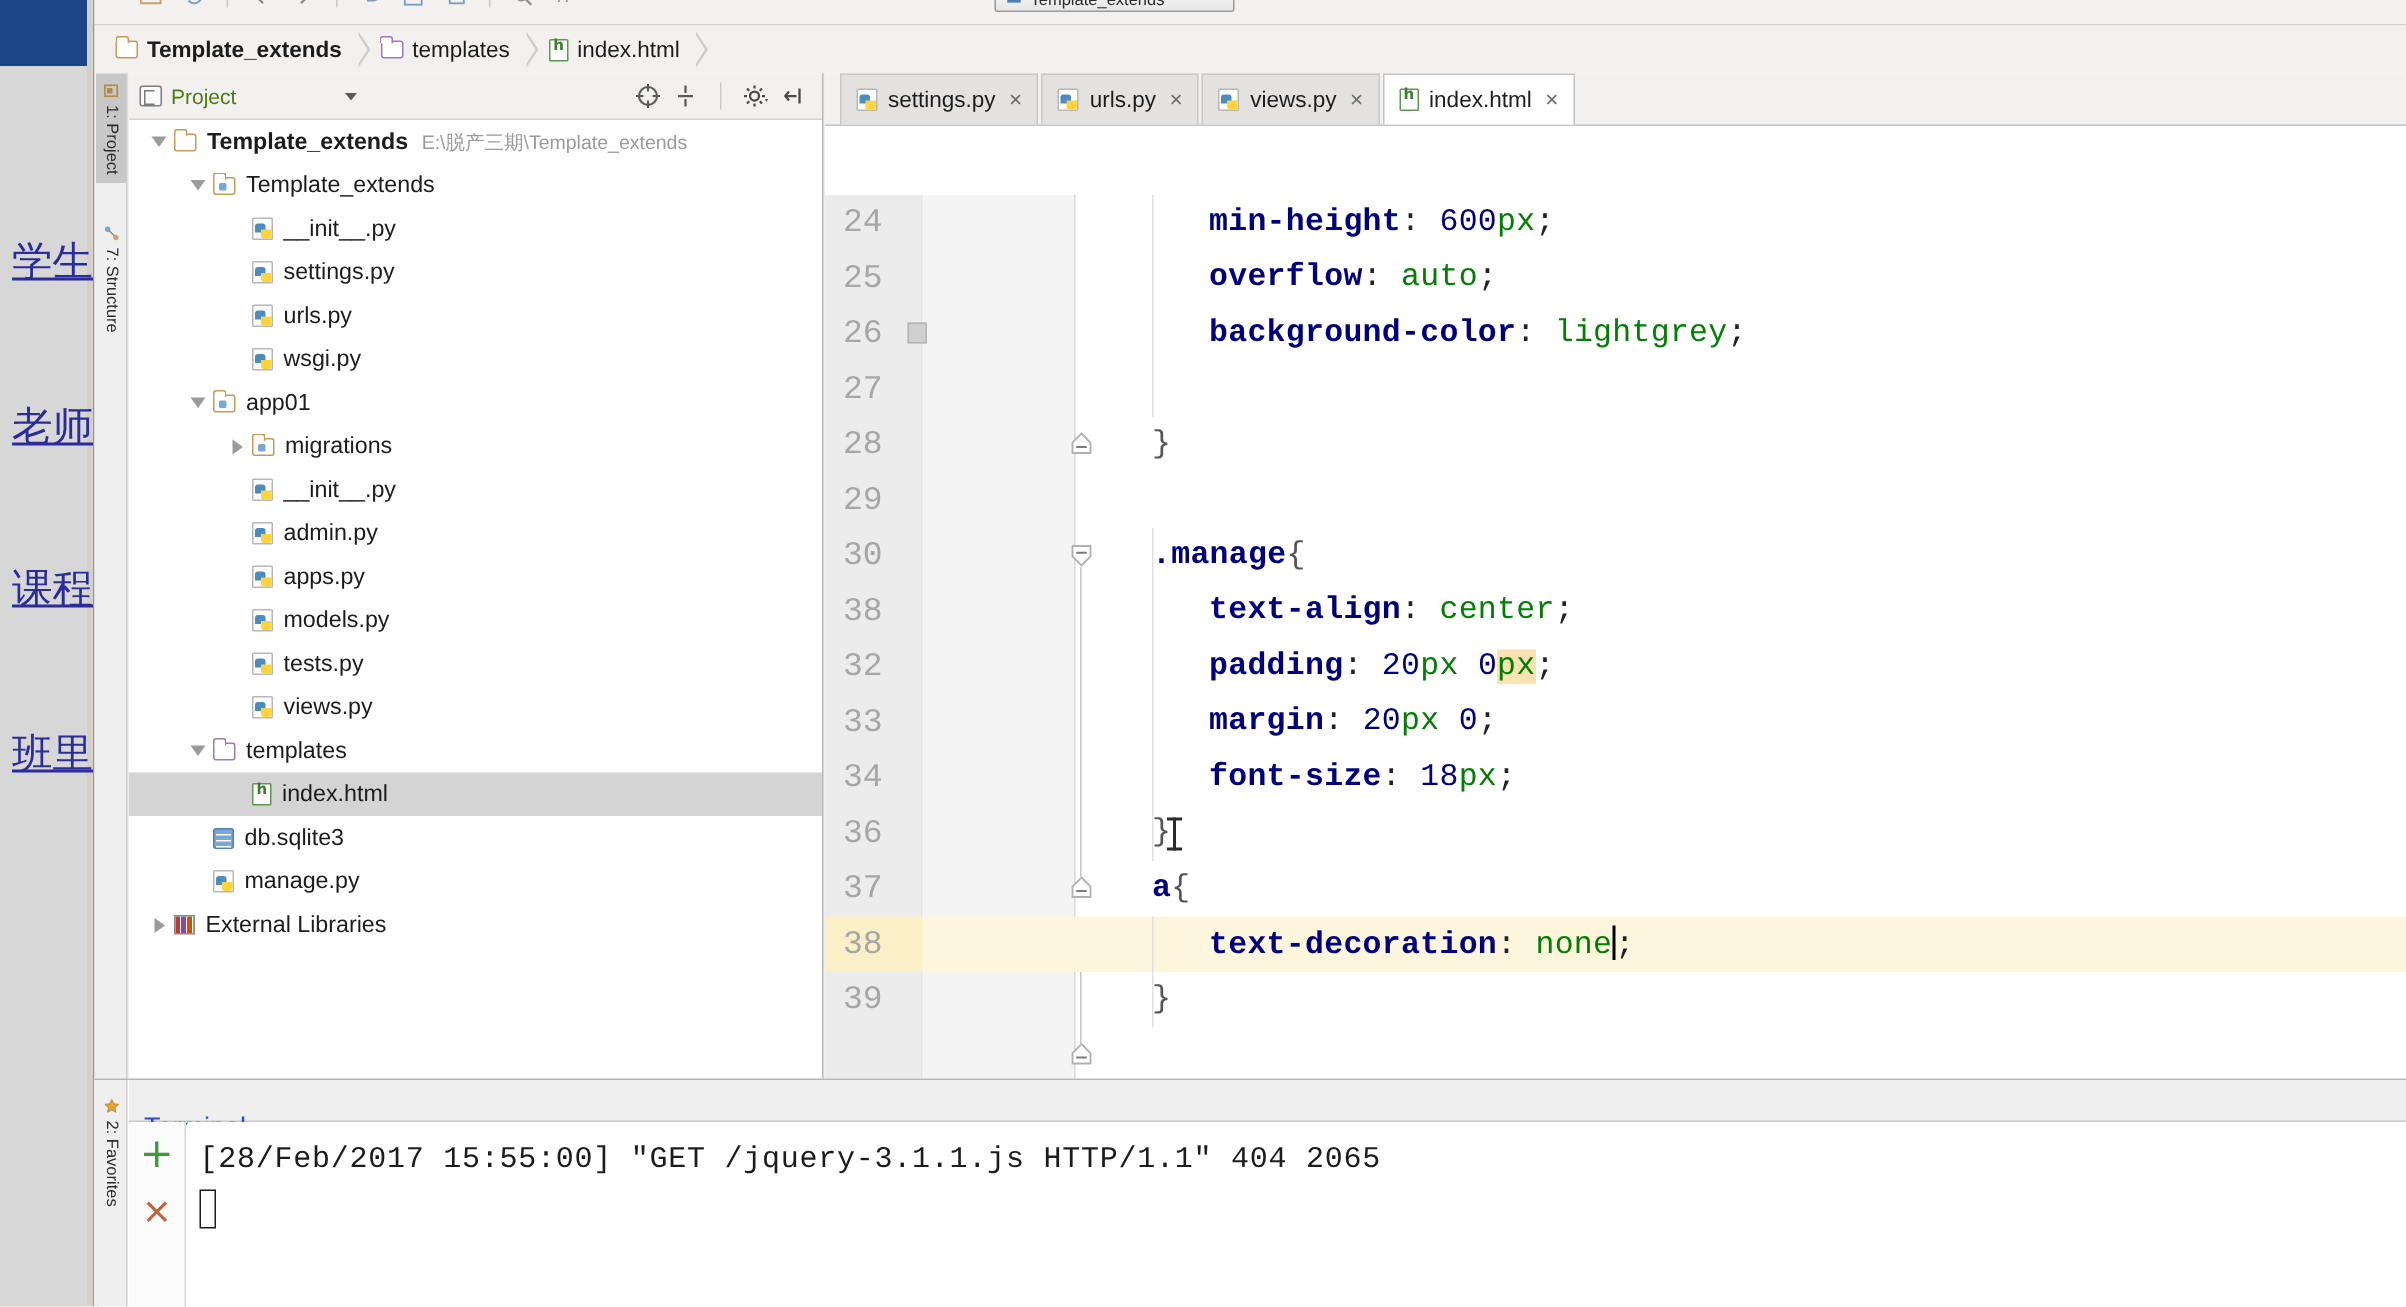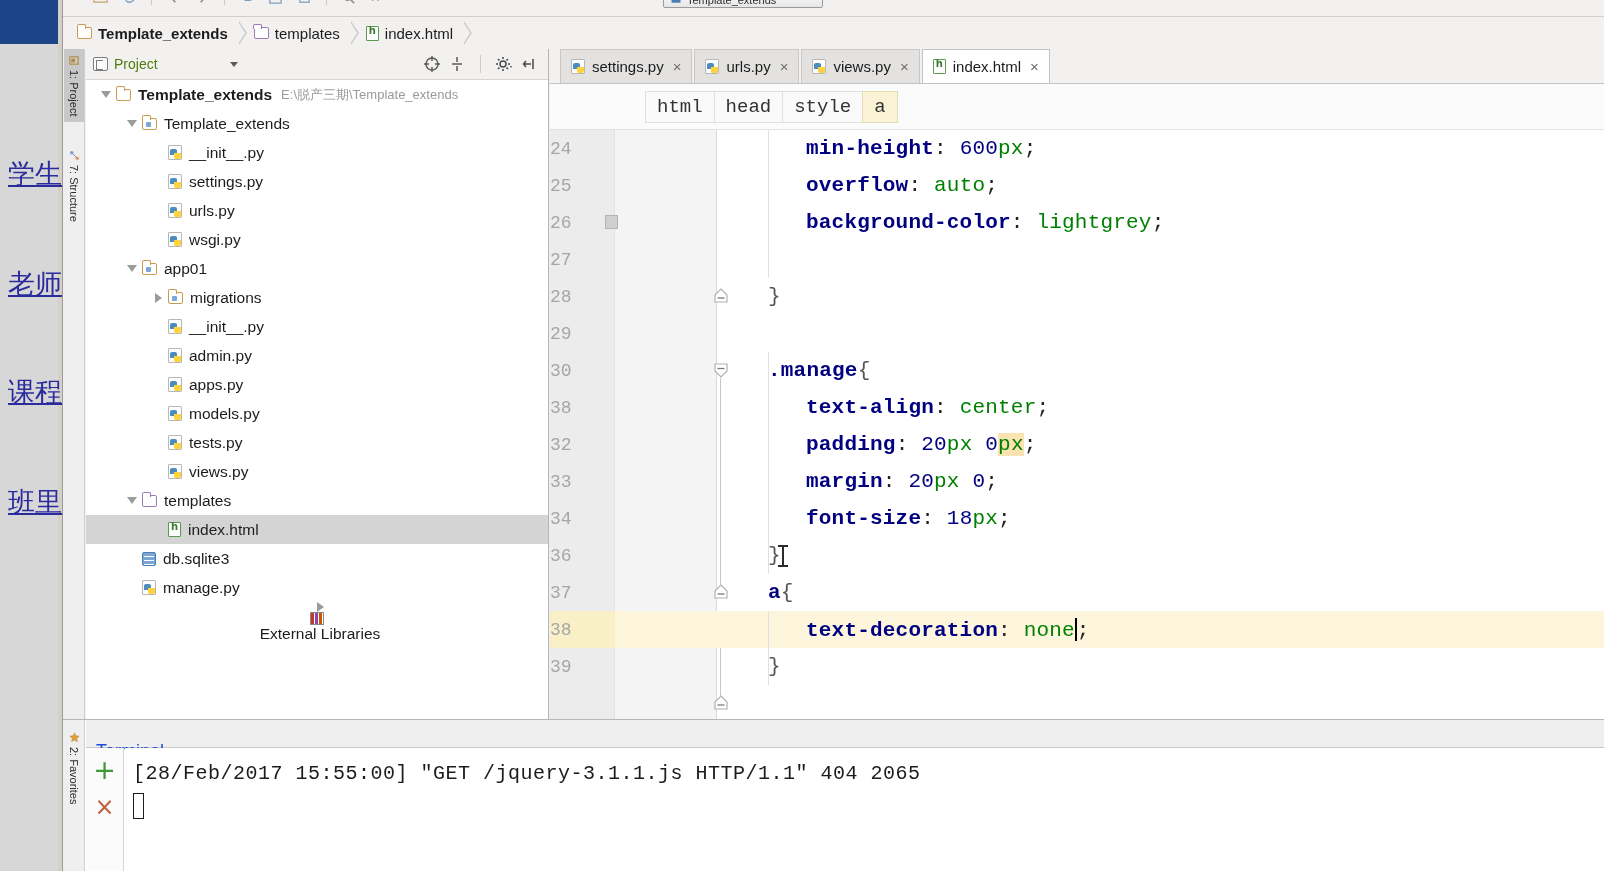--- a/index.html
+++ b/index.html
@@ -268,23 +268,23 @@
   }
   .code-lines { position: absolute; left: 0; top: 0; right: 0; bottom: 0; }
 
   .cline {
     position: relative; height: 37px; display: flex; align-items: center;
   }
   .cline.hl { background: #fdf6dd; }
   .cline.hl .ln { background: #faf0c8; }
   .ln {
     position: absolute; left: 0; top: 0; width: 65px; height: 37px;
-    display: flex; align-items: center; 
+    display: flex; align-items: center; padding-left: 12px;
     font-family: "Liberation Mono", monospace;
-    font-size: 18px; color: #a6a6a6;
+    font-size: 22px; color: #a6a6a6;
   }
   .ctext {
     position: absolute; left: 180px;
     font-family: "Liberation Mono", monospace;
     font-size: 21px; white-space: pre;
     letter-spacing: .2px;
   }
   .tok-prop  { color: #000080; font-weight: bold; }
   .tok-val   { color: #008000; }
   .tok-num   { color: #000080; }
@@ -602,21 +602,21 @@
           <div class="trow" style="padding-left: 36px;">
             <span class="twist"></span>
             <span class="ico-db tico"></span>
             <span class="tlabel">db.sqlite3</span>
           </div>
           <div class="trow" style="padding-left: 36px;">
             <span class="twist"></span>
             <span class="ico-py tico"></span>
             <span class="tlabel">manage.py</span>
           </div>
-          <div class="trow" style="padding-left: 10px; flex-direction: column;">
+          <div class="trow" style="padding-left: 10px;">
             <span class="twist">
               <span class="twist-closed"></span>
             </span>
             <span class="ico-lib tico"></span>
             <span class="tlabel">External Libraries</span>
           </div>
         </div>
     </div>
 
     <div class="editor-area">
@@ -634,26 +634,20 @@
           <div class="etab">
             <span class="ico-py tico"></span>
             <span>views.py</span>
             <span class="x">×</span>
           </div>
           <div class="etab active">
             <span class="ico-html tico"></span>
             <span>index.html</span>
             <span class="x">×</span>
           </div>
-        </div>
-      <div class="crumbbar">
-          <span class="ccrumb">html</span>
-          <span class="ccrumb">head</span>
-          <span class="ccrumb">style</span>
-          <span class="ccrumb sel">a</span>
         </div>
       <div class="code-wrap">
         <div class="gutter"></div>
         <div class="foldcol">
             <span class="fold-mark" style="top: 157px;"><svg viewBox="0 0 20 20" width="20" height="20">
                 <path d="M10 2l6 6v7H4V8z" fill="#fff" stroke="#b0b0b0" stroke-width="1.2"></path>
                 <path d="M6.5 11h7" stroke="#7a7a7a" stroke-width="1.3"></path>
               </svg></span>
             <span class="fold-mark" style="top: 231px;"><svg viewBox="0 0 20 20" width="20" height="20">
                 <path d="M4 3h12v7l-6 6-6-6z" fill="#fff" stroke="#b0b0b0" stroke-width="1.2"></path>

